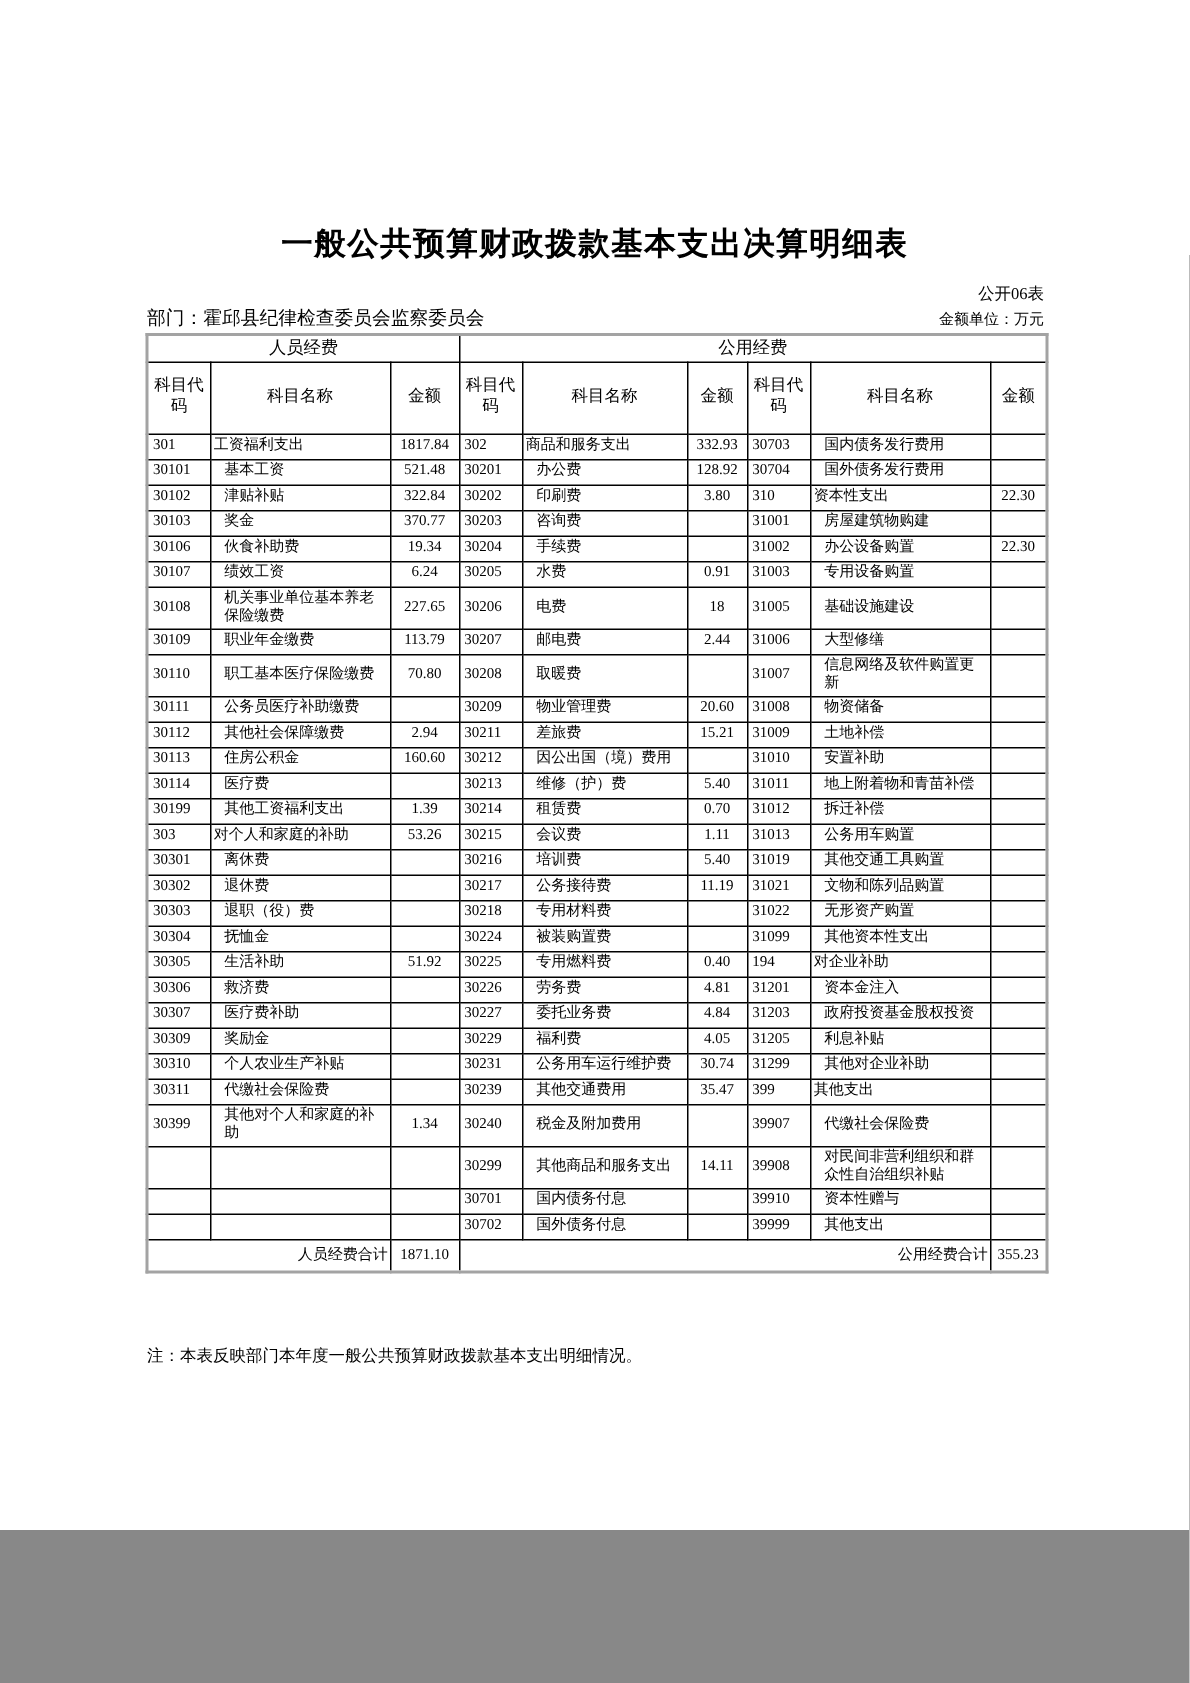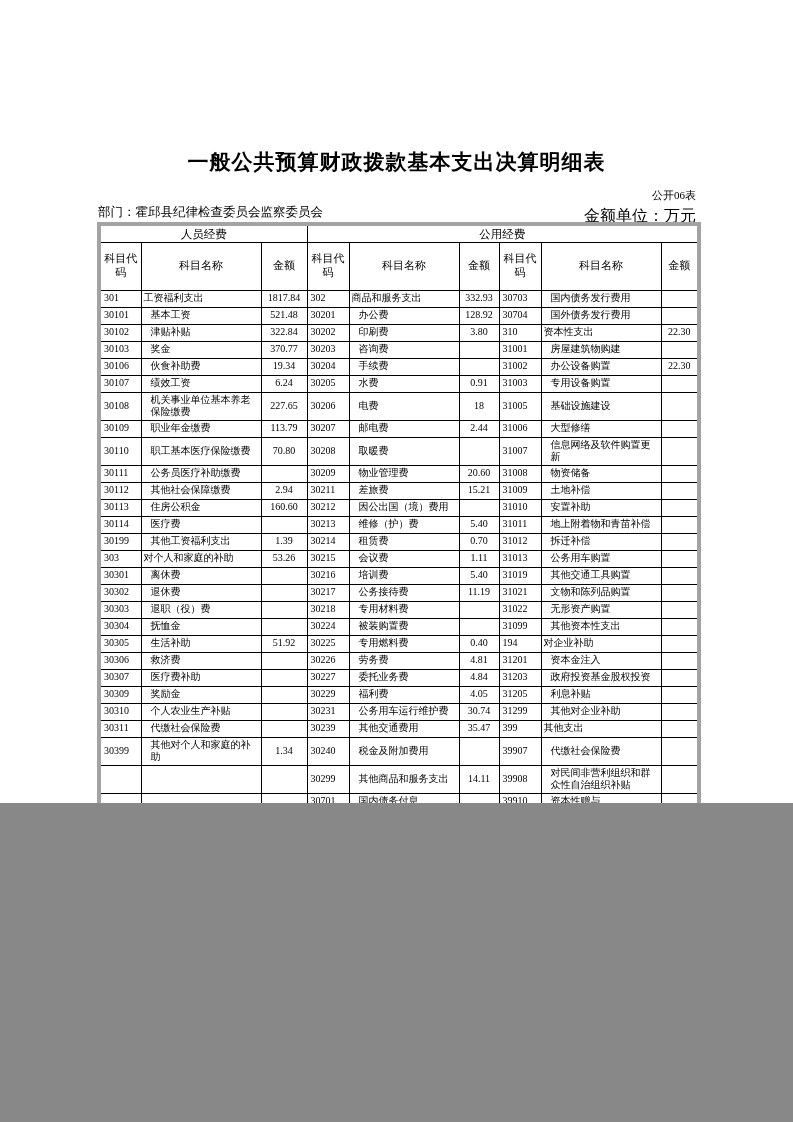--- a/index.html
+++ b/index.html
@@ -1,39 +1,39 @@
 <!DOCTYPE html>
 <html><head>
 <meta charset="utf-8">
 <style>
   * { margin:0; padding:0; box-sizing:border-box; }
   html,body { background:#888; }
   .page {
-    position:relative; width:793px; height:803px; margin:0 auto;
+    position:relative; width:793px; height:1020px; margin:0 auto;
     background:#ffffff; overflow:hidden;
     font-family:"Liberation Serif", serif; color:#000;
   }
   .doc-title {
     position:absolute; top:148px; left:0; width:100%;
     text-align:center; font-size:21px; font-weight:bold;
     font-family:"Liberation Sans", sans-serif; letter-spacing:1px;
   }
   .table-code {
     position:absolute; top:188px; right:97px; font-size:11px;
   }
   .dept-line {
     position:absolute; top:204px; left:98px; font-size:12.5px; font-weight:normal;
   }
   .unit-line {
-    position:absolute; top:206px; right:97px; font-size:16px;
+    position:absolute; top:206px; right:97px; font-size:10px;
   }
   table.budget {
     position:absolute; top:222px; left:97px; width:600px;
     border-collapse:collapse; table-layout:fixed;
-    font-size:10px; border:4px solid #a3a3a3;
+    font-size:10px; border:2px solid #a3a3a3;
   }
   table.budget th, table.budget td {
     border:1px solid #000; vertical-align:middle;
     line-height:1.25; overflow:hidden; word-break:break-all;
   }
   th.group-th { height:18px; font-size:11.5px; font-weight:normal; text-align:center; }
   th.col-th  { height:48px; font-size:11px; font-weight:normal; text-align:center; padding:1px; }
   tbody tr { height:17px; }
   td.code { text-align:left; padding:1px 1px 1px 3px; font-size:10px; }
   td.name { text-align:left; padding:1px 1px 1px 2px; }

